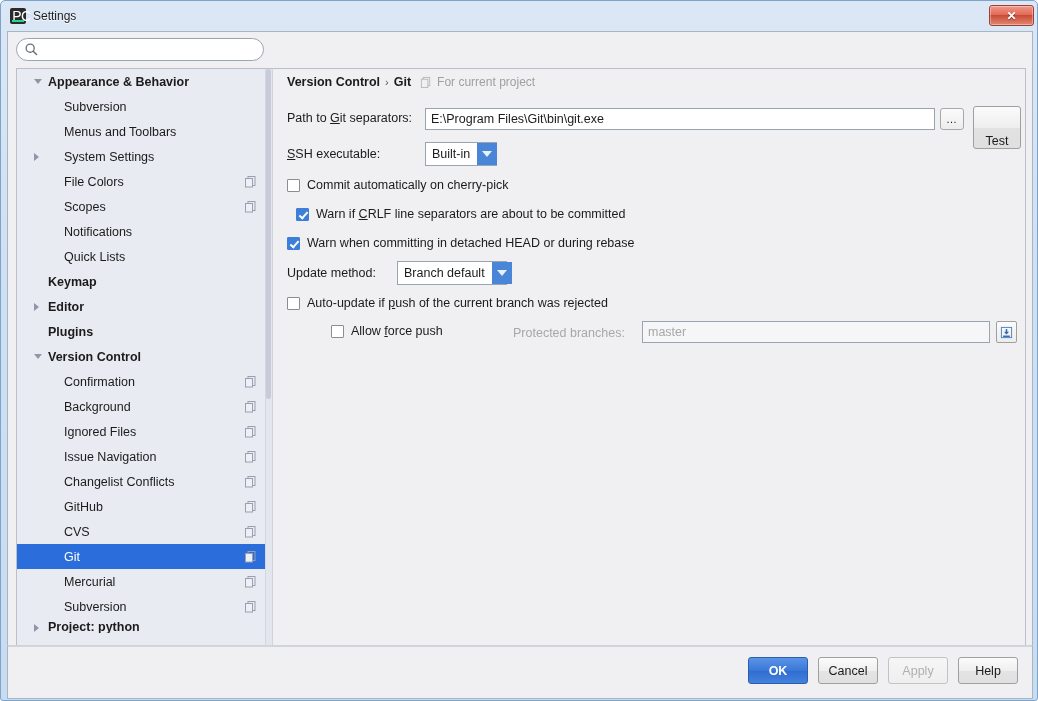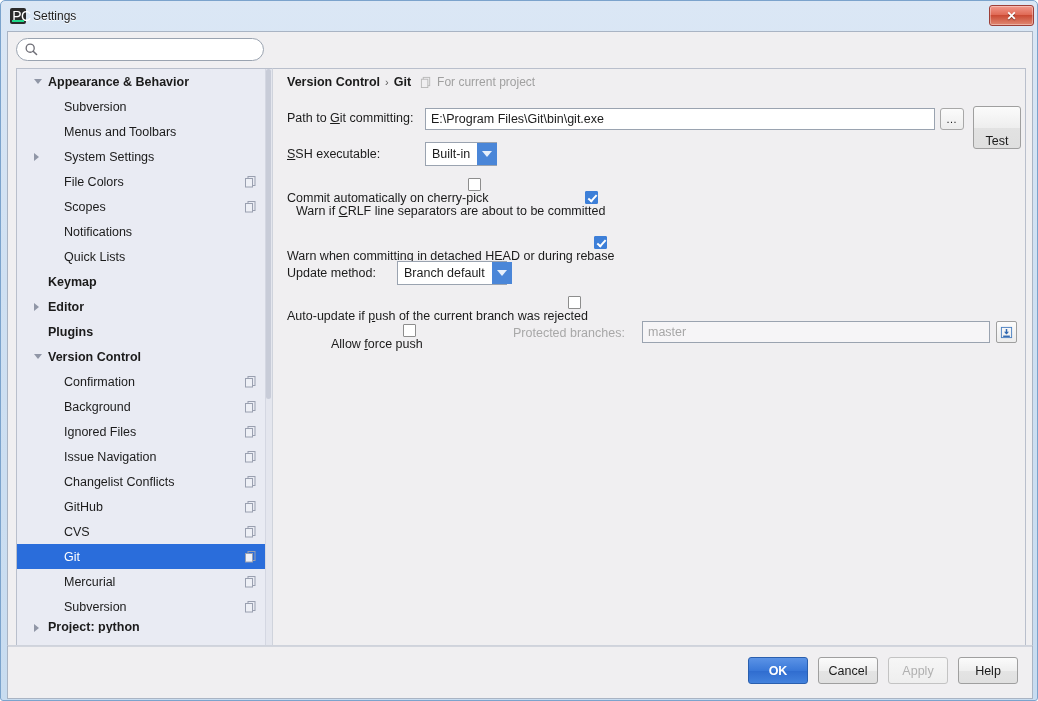--- a/index.html
+++ b/index.html
@@ -256,21 +256,21 @@
     margin-left: auto;
   }
   .combo .arrow-btn i {
     display: block;
     border-left: 5px solid transparent;
     border-right: 5px solid transparent;
     border-top: 6px solid #e7f0fb;
   }
 
   
-  .cb-row { display: flex; align-items: flex-end; cursor: pointer; flex-direction: column; }
+  .cb-row { display: flex; align-items: center; cursor: pointer; }
   .cb {
     width: 13px; height: 13px;
     box-sizing: border-box;
     border: 1px solid #8d8d8d;
     background: #ffffff;
     flex: 0 0 auto;
     margin-right: 7px;
     position: relative;
     border-radius: 1px;
   }
@@ -497,21 +497,21 @@
         <span class="bc-note">
           <svg class="note-ico" width="12" height="12" viewBox="0 0 13 13">
             <rect x="3.5" y="1.5" width="7" height="9" fill="none" stroke="#b8b8b8" stroke-width="1"></rect>
             <rect x="1.5" y="3.5" width="7" height="9" fill="#f0eff1" stroke="#b8b8b8" stroke-width="1"></rect>
           </svg>
           <span>For current project</span>
         </span>
       </div>
 
       <div class="row" style="left:14px; top:42px;">
-        <span class="field-label"><span>Path to </span><span class="mn">G</span><span>it committing:</span></span>
+        <span class="field-label"><span>Path to </span><span class="mn">G</span><span>it separators:</span></span>
       </div>
       <input class="text-input" style="position: absolute; left: 152px; top: 39px; width: 510px;" value="E:\Program Files\Git\bin\git.exe">
       <div class="btn browse" style="position:absolute; left:667px; top:39px;">
         <span>…</span>
       </div>
       <div class="btn test" style="position:absolute; left:700px; top:37px;">
         <span>Test</span>
       </div>
 
       <div class="row" style="left:14px; top:78px;align-items:center;">
@@ -522,21 +522,21 @@
         <span class="arrow-btn">
             <i></i>
           </span>
       </div>
 
       <div class="cb-row" style="position:absolute; left:14px; top:109px;">
         <span class="cb" id="cb0"></span>
         <span class="cb-label"><span>Commit automatically on cherry-pick</span><span class="mn"></span><span></span></span>
       </div>
 
-      <div class="cb-row" style="position:absolute; left:14px; top:122px;padding-left:9px;">
+      <div class="cb-row" style="position:absolute; left:14px; top:138px;padding-left:9px;">
         <span class="cb checked" id="cb1"></span>
         <span class="cb-label"><span>Warn if </span><span class="mn">C</span><span>RLF line separators are about to be committed</span></span>
       </div>
 
       <div class="cb-row" style="position:absolute; left:14px; top:167px;">
         <span class="cb checked" id="cb2"></span>
         <span class="cb-label"><span>Warn when committing in detached HEAD or during rebase</span><span class="mn"></span><span></span></span>
       </div>
 
       <div class="row" style="left:14px; top:197px;">

